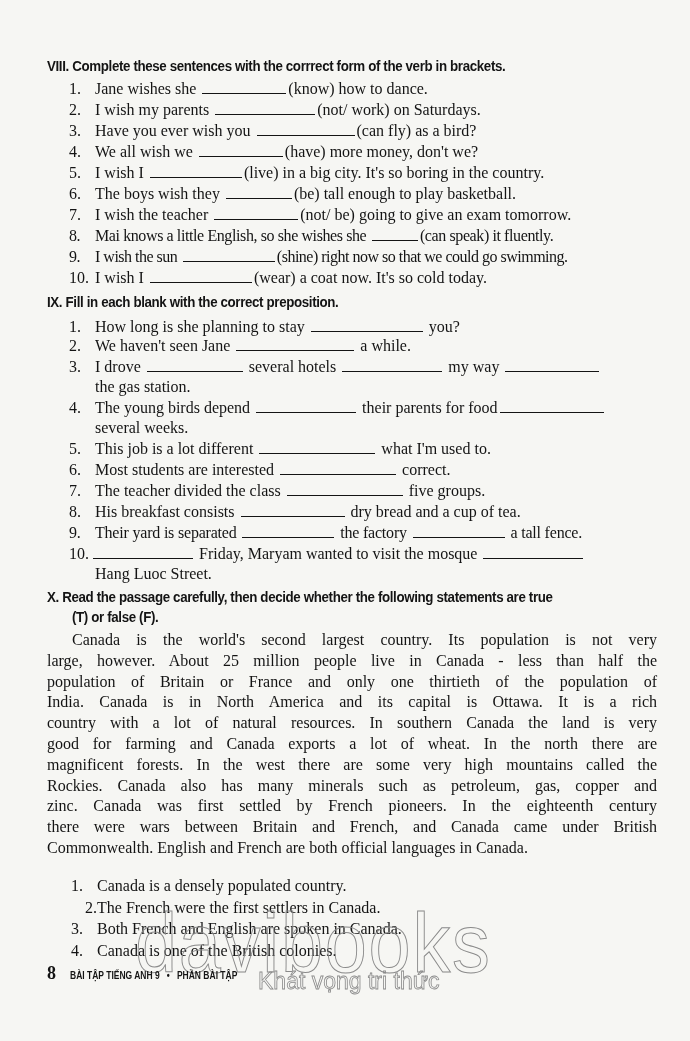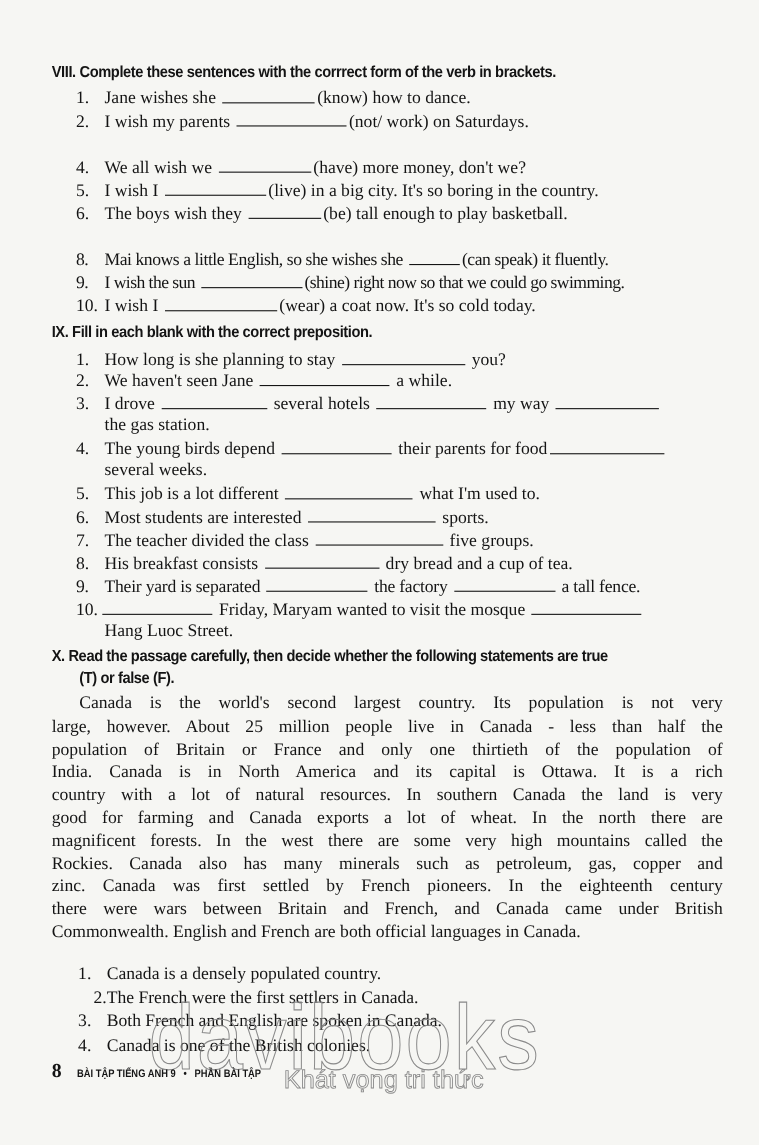--- a/index.html
+++ b/index.html
@@ -69,28 +69,34 @@
 <div class="page">
 
   <div class="heading" style="top:58px;">VIII. Complete these sentences with the corrrect form of the verb in brackets.</div>
 
   <div class="line" style="left:69px; top:79px;">
     <span class="item-num">1.</span><span>Jane wishes she</span> <span class="blank" style="width:84px"></span><span>(know) how to dance.</span>
   </div>
   <div class="line" style="left:69px; top:100px;">
     <span class="item-num">2.</span><span>I wish my parents</span> <span class="blank" style="width:100px"></span><span>(not/ work) on Saturdays.</span>
   </div>
+  <div class="line" style="left:69px; top:121px;">
+    <span class="item-num">3.</span><span>Have you ever wish you</span> <span class="blank" style="width:98px"></span><span>(can fly) as a bird?</span>
+  </div>
   <div class="line" style="left:69px; top:142px;">
     <span class="item-num">4.</span><span>We all wish we</span> <span class="blank" style="width:84px"></span><span>(have) more money, don't we?</span>
   </div>
   <div class="line" style="left:69px; top:163px;">
     <span class="item-num">5.</span><span>I wish I</span> <span class="blank" style="width:92px"></span><span>(live) in a big city. It's so boring in the country.</span>
   </div>
   <div class="line" style="left:69px; top:184px;">
     <span class="item-num">6.</span><span>The boys wish they</span> <span class="blank" style="width:66px"></span><span>(be) tall enough to play basketball.</span>
+  </div>
+  <div class="line" style="left:69px; top:205px;">
+    <span class="item-num">7.</span><span>I wish the teacher</span> <span class="blank" style="width:84px"></span><span>(not/ be) going to give an exam tomorrow.</span>
   </div>
   <div class="line" style="left:69px; top:226px; letter-spacing:-0.4px;">
     <span class="item-num">8.</span><span>Mai knows a little English, so she wishes she</span> <span class="blank" style="width:46px"></span><span>(can speak) it fluently.</span>
   </div>
   <div class="line" style="left:69px; top:247px; letter-spacing:-0.5px;">
     <span class="item-num">9.</span><span>I wish the sun</span> <span class="blank" style="width:92px"></span><span>(shine) right now so that we could go swimming.</span>
   </div>
   <div class="line" style="left:69px; top:268px;">
     <span class="item-num">10.</span><span>I wish I</span> <span class="blank" style="width:102px"></span><span>(wear) a coat now. It's so cold today.</span>
   </div>
@@ -108,21 +114,21 @@
   </div>
   <div class="line" style="left:95px; top:377px;">the gas station.</div>
   <div class="line" style="left:69px; top:398px;">
     <span class="item-num">4.</span><span>The young birds depend</span> <span class="blank" style="width:100px"></span> <span>their parents for food</span><span class="blank" style="width:104px"></span>
   </div>
   <div class="line" style="left:95px; top:418px;">several weeks.</div>
   <div class="line" style="left:69px; top:439px;">
     <span class="item-num">5.</span><span>This job is a lot different</span> <span class="blank" style="width:116px"></span> <span>what I'm used to.</span>
   </div>
   <div class="line" style="left:69px; top:460px;">
-    <span class="item-num">6.</span><span>Most students are interested</span> <span class="blank" style="width:116px"></span> <span>sports.</span>
+    <span class="item-num">6.</span><span>Most students are interested</span> <span class="blank" style="width:116px"></span> <span>correct.</span>
   </div>
   <div class="line" style="left:69px; top:481px;">
     <span class="item-num">7.</span><span>The teacher divided the class</span> <span class="blank" style="width:116px"></span> <span>five groups.</span>
   </div>
   <div class="line" style="left:69px; top:502px;">
     <span class="item-num">8.</span><span>His breakfast consists</span> <span class="blank" style="width:104px"></span> <span>dry bread and a cup of tea.</span>
   </div>
   <div class="line" style="left:69px; top:523px; letter-spacing:-0.2px;">
     <span class="item-num">9.</span><span>Their yard is separated</span> <span class="blank" style="width:92px"></span> <span>the factory</span> <span class="blank" style="width:92px"></span> <span>a tall fence.</span>
   </div>

